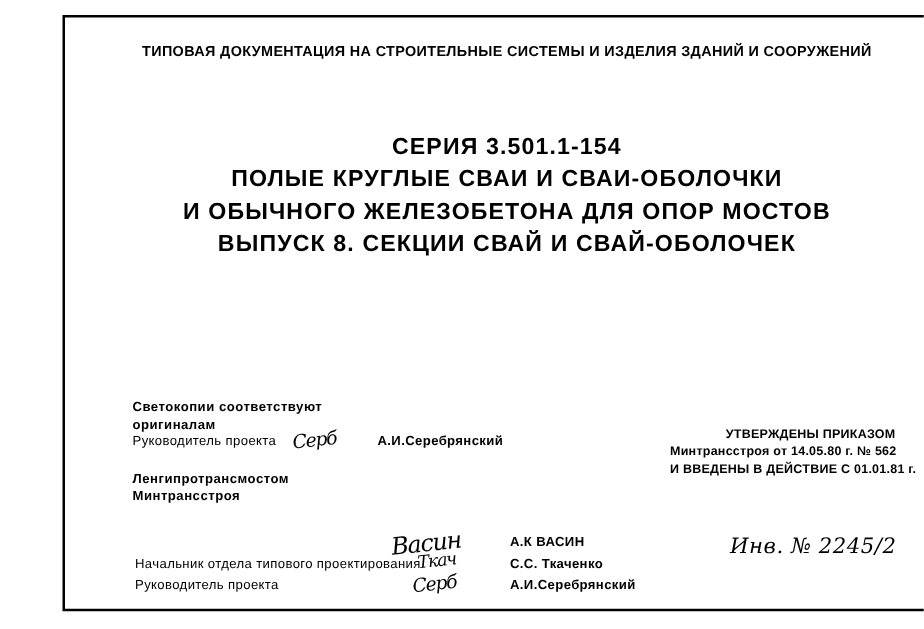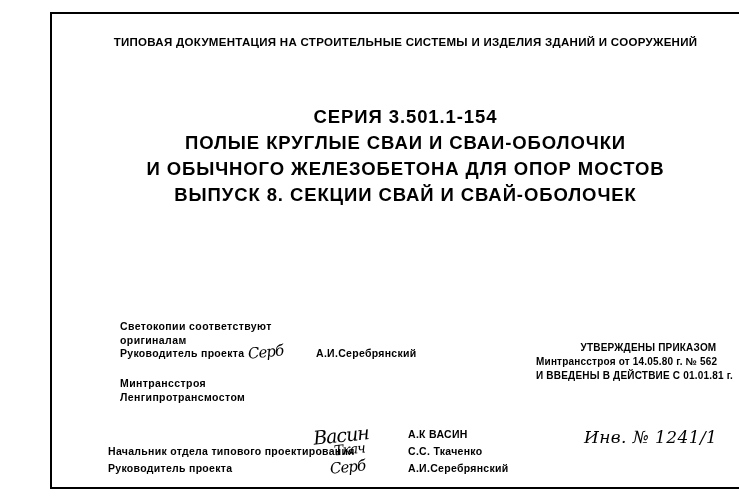--- a/index.html
+++ b/index.html
@@ -50,21 +50,21 @@
   .title-line {
     font-size: 18.5px;
     font-weight: bold;
     letter-spacing: 0.9px;
     line-height: 26px;
     color: #000000;
     white-space: nowrap;
   }
   .left-block {
     position: absolute;
-    left: 84px;
+    left: 70px;
     top: 320px;
     width: 340px;
     color: #000000;
   }
   .lb-line {
     font-size: 10.5px;
     font-weight: bold;
     letter-spacing: 0.4px;
     line-height: 13.5px;
     white-space: nowrap;
@@ -73,21 +73,21 @@
     height: 12px;
   }
   .sig-row {
     position: relative;
     height: 16px;
     white-space: nowrap;
   }
   .sig-label {
     display: inline-block;
     font-size: 10.5px;
-    font-weight: bold;
+    font-weight: normal;
     letter-spacing: 0.3px;
     vertical-align: top;
     text-align: right;
   }
   .sig-name {
     position: absolute;
     font-size: 10.5px;
     font-weight: bold;
     letter-spacing: 0.3px;
     top: 0;
@@ -158,22 +158,22 @@
     <div class="lb-line">оригиналам</div>
 
     <div class="sig-row" style="height:18px;">
       <span class="sig-label">Руководитель  проекта</span>
       <span class="scribble" style="left:128px;">Серб</span>
       <span class="sig-name" style="left:196px;">А.И.Серебрянский</span>
     </div>
 
     <div class="lb-gap"></div>
 
+    <div class="lb-line">Ленгипротрансмостом</div>
     <div class="lb-line">Минтрансстроя</div>
-    <div class="lb-line">Ленгипротрансмостом</div>
   </div>
 
   <div class="signatures-area">
     <div class="sig-row" style="height:17px;">
       <span class="scribble" style="left:205px; font-size:19px;">Васин</span>
       <span class="sig-name" style="left:300px;text-align:center;">А.К ВАСИН</span>
     </div>
     <div class="sig-row" style="height:17px;">
       <span class="sig-label">Начальник отдела типового проектирования</span>
       <span class="scribble" style="left:226px; font-size:14px;">Ткач</span>
@@ -185,15 +185,15 @@
       <span class="sig-name" style="left:300px;">А.И.Серебрянский</span>
     </div>
   </div>
 
   <div class="approve-block">
     <div class="ab-line ab-center">УТВЕРЖДЕНЫ   ПРИКАЗОМ</div>
     <div class="ab-line">Минтрансстроя от 14.05.80 г. № 562</div>
     <div class="ab-line">И ВВЕДЕНЫ В ДЕЙСТВИЕ С 01.01.81 г.</div>
   </div>
 
-  <div class="inv">Инв.  № 1241/1</div>
+  <div class="inv">Инв.  № 2245/2</div>
 
 </div>
 
 </body></html>

